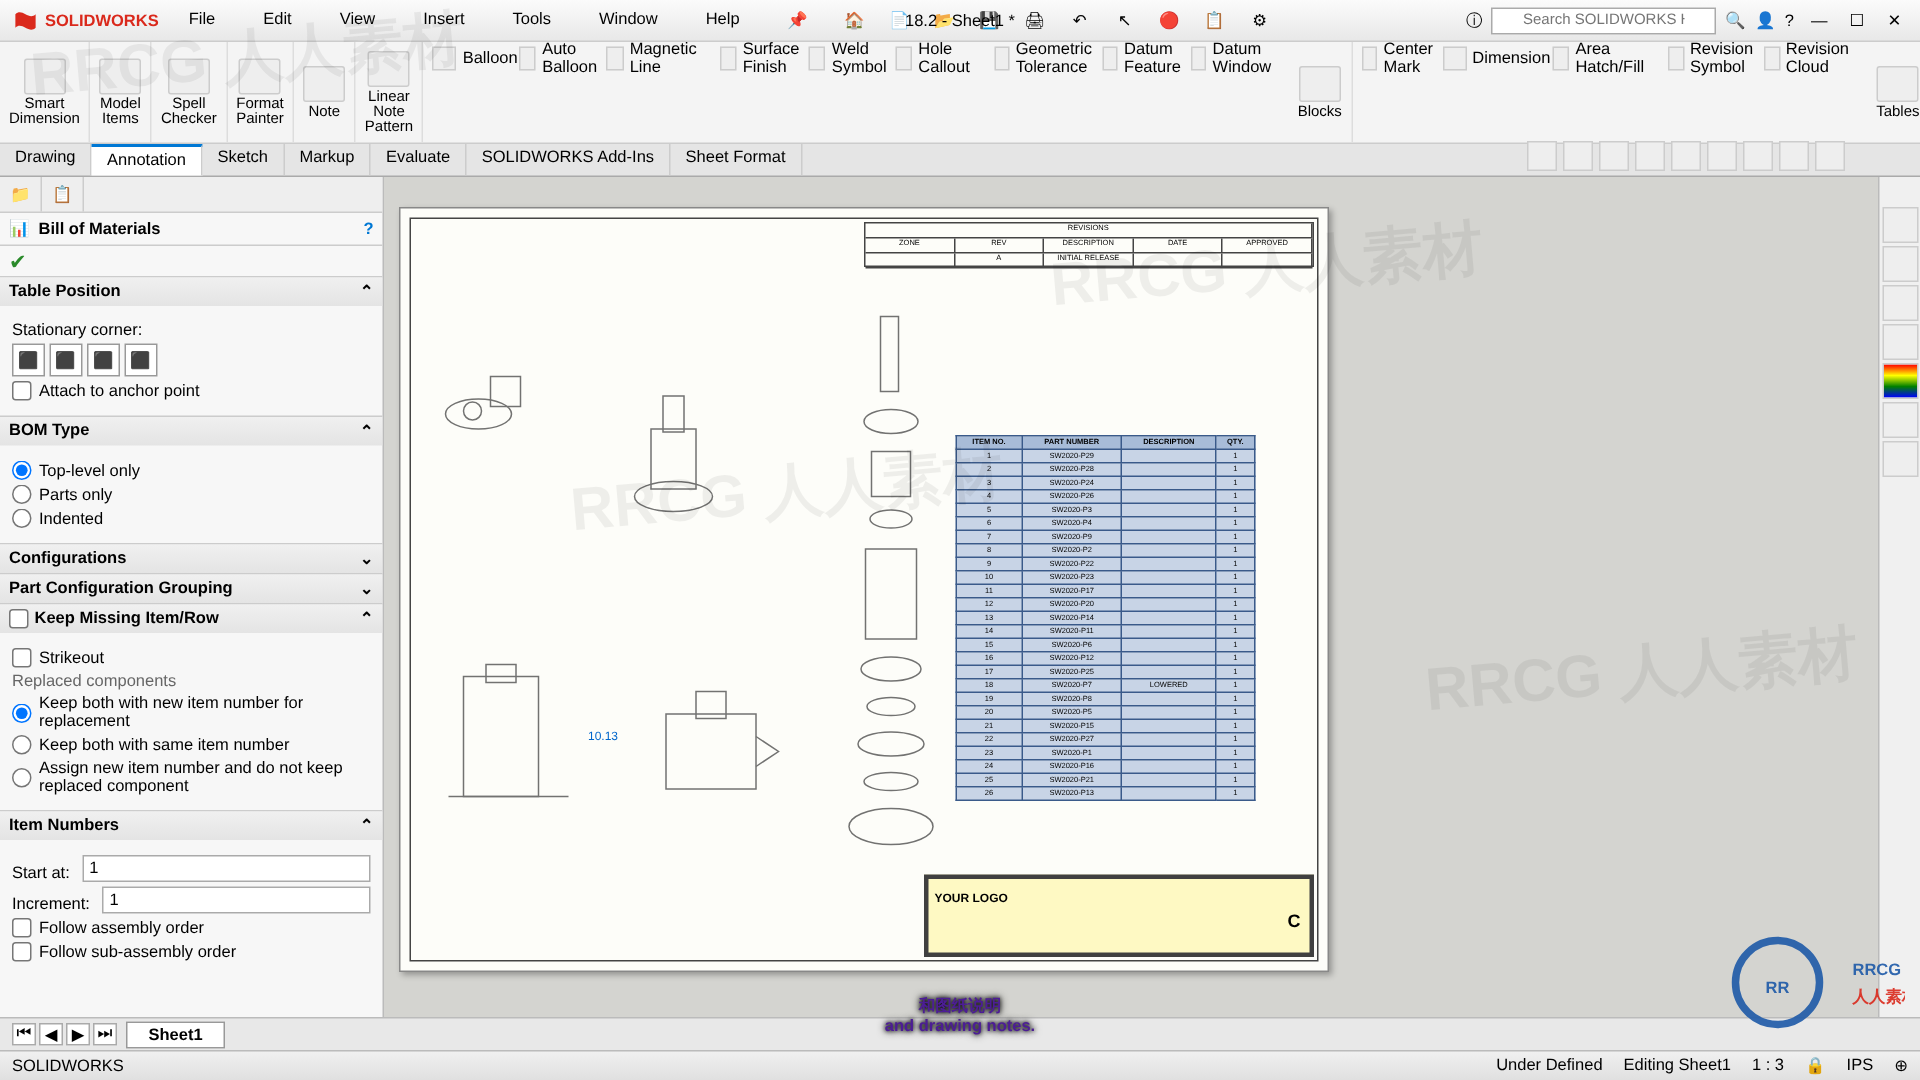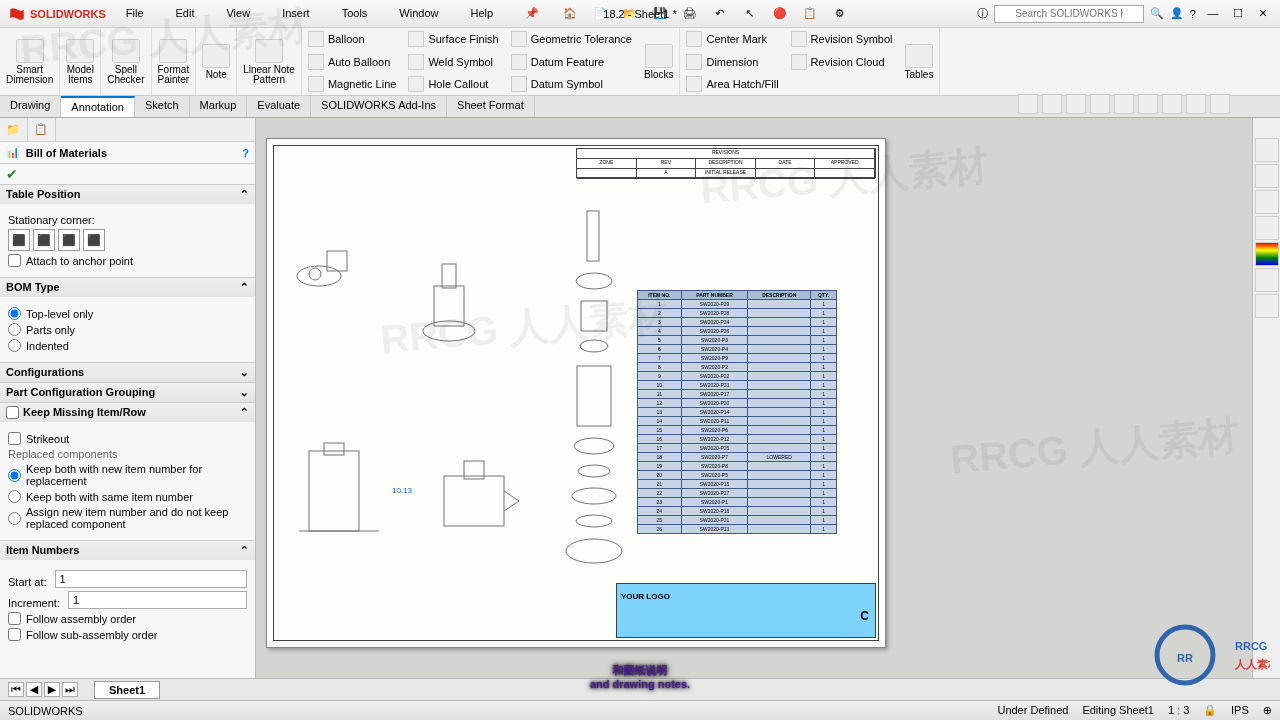--- a/index.html
+++ b/index.html
@@ -12,21 +12,21 @@
 .title-tools{display:flex;gap:8px;margin-left:14px;align-items:center}
 .title-tools span{width:22px;height:22px;display:flex;align-items:center;justify-content:center}
 .docname{position:absolute;left:50%;transform:translateX(-50%);padding:2px 8px}
 .search-help{margin-left:auto;display:flex;align-items:center;gap:6px;padding-right:6px}
 .search-help input{width:150px;height:18px;border:1px solid #aaa;padding:0 20px;font-size:10px}
 .win-controls span{width:22px;text-align:center;display:inline-block}
 .ribbon{height:68px;background:#f4f4f4;display:flex;border-bottom:1px solid #ccc}
 .rgrp{display:flex;flex-direction:column;align-items:center;justify-content:center;padding:0 6px;border-right:1px solid #ddd;gap:2px}
 .rgrp .ic{width:28px;height:24px;background:#eee;border:1px solid #ccc;border-radius:2px}
 .rgrp .lbl{font-size:10px;text-align:center;line-height:1}
-.rgrp-col{display:flex;flex-direction:column;justify-content:center;gap:1px;padding:0 6px}
+.rgrp-col{display:flex;flex-direction:row;justify-content:center;gap:1px;padding:0 6px}
 .rgrp-col .row{display:flex;align-items:center;gap:4px;font-size:10px;height:22px}
 .rgrp-col .row .ic2{width:16px;height:16px;background:#eee;border:1px solid #ccc}
 .cmtabs{height:22px;background:#e5e5e5;display:flex;border-bottom:1px solid #aaa;position:relative}
 .cmtabs span{padding:3px 10px;border-right:1px solid #ccc;cursor:default}
 .cmtabs .active{background:#fff;border-top:2px solid #0078d4}
 .cmtabs .hud{position:absolute;right:50px;top:-2px;display:flex;gap:4px}
 .cmtabs .hud i{width:20px;height:20px;background:#eee;border:1px solid #ccc;display:inline-block}
 .workspace{display:flex;height:calc(720px - 28px - 68px - 22px - 20px - 22px);position:relative}
 .side{width:256px;background:#f7f7f7;border-right:1px solid #bbb;overflow:hidden;display:flex;flex-direction:column}
 .side-tabs{height:24px;display:flex;border-bottom:1px solid #ccc;background:#eee}
@@ -50,28 +50,28 @@
 .sheet-inner{position:absolute;inset:6px;border:1px solid #444}
 .revblock{position:absolute;right:2px;top:2px;width:300px;height:30px;border:1px solid #444;font-size:6px}
 .revblock div{border-bottom:1px solid #444;height:10px;display:flex}
 .revblock div span{border-right:1px solid #444;flex:1;text-align:center;font-size:5px}
 .view{position:absolute;filter:grayscale(1);opacity:.75}
 .view svg{width:100%;height:100%}
 .dim{position:absolute;color:#0066cc;font-size:8px}
 .bom{position:absolute;left:363px;top:144px;width:200px;font-size:5px;border-collapse:collapse}
 .bom th,.bom td{border:1px solid #3a5a8a;padding:0 2px;height:9px;background:#c8d4e6;text-align:center;font-size:5px}
 .bom th{background:#a8bcd8}
-.titleblock{position:absolute;right:2px;bottom:2px;width:260px;height:55px;border:1px solid #404040;font-size:6px;background:#7dd3fc}
+.titleblock{position:absolute;right:2px;bottom:2px;width:260px;height:55px;border:3px solid #404040;font-size:6px;background:#fef9c3}
 .titleblock .logo2{position:absolute;left:4px;top:8px;font-weight:bold;font-size:8px}
 .taskpane{position:absolute;right:0;top:0;width:28px;height:100%;background:#f0f0f0;border-left:1px solid #bbb;display:flex;flex-direction:column;gap:2px;padding-top:20px}
 .taskpane span{width:24px;height:24px;background:#eee;border:1px solid #ccc;margin:0 auto}
 .sheettabs{height:22px;background:#e8e8e8;display:flex;align-items:center;border-top:1px solid #bbb;padding-left:8px}
 .sheettabs .nav{display:flex;gap:2px}
 .sheettabs .nav span{width:16px;text-align:center;border:1px solid #aaa;background:#fff}
-.sheettabs .tab{padding:2px 14px;background:#fff;border:1px solid #999;margin-left:16px;font-weight:bold}
+.sheettabs .tab{padding:2px 14px;background:#fff;border:1px solid #999;margin-left:6px;font-weight:bold}
 .statusbar{height:20px;background:linear-gradient(#f0f0f0,#e0e0e0);display:flex;align-items:center;padding:0 8px;border-top:1px solid #bbb;font-size:10px}
 .statusbar .r{margin-left:auto;display:flex;gap:14px}
 .subtitle{position:absolute;bottom:30px;left:50%;transform:translateX(-50%);color:#4c1d95;font-size:26px;font-weight:bold;text-shadow:0 0 6px #000,0 0 3px #000;text-align:center;pointer-events:none}
 .watermark{position:absolute;color:rgba(0,0,0,.06);font-size:40px;font-weight:bold;pointer-events:none;transform:rotate(-5deg)}
 .rrcg-logo{position:absolute;right:10px;bottom:30px;width:120px;height:70px;pointer-events:none;opacity:.9}
 </style>
 </head>
 <body>
 
 <div class="titlebar">
@@ -175,21 +175,21 @@
     <div class="row">
         <span class="ic2"></span>
         <span>Geometric Tolerance</span>
       </div>
     <div class="row">
         <span class="ic2"></span>
         <span>Datum Feature</span>
       </div>
     <div class="row">
         <span class="ic2"></span>
-        <span>Datum Symbol</span>
+        <span>Datum Window</span>
       </div>
   </div>
   <div class="rgrp">
       <span class="ic"></span>
       <span class="lbl">Blocks</span>
     </div>
   <div class="rgrp-col">
     <div class="row">
         <span class="ic2"></span>
         <span>Center Mark</span>

